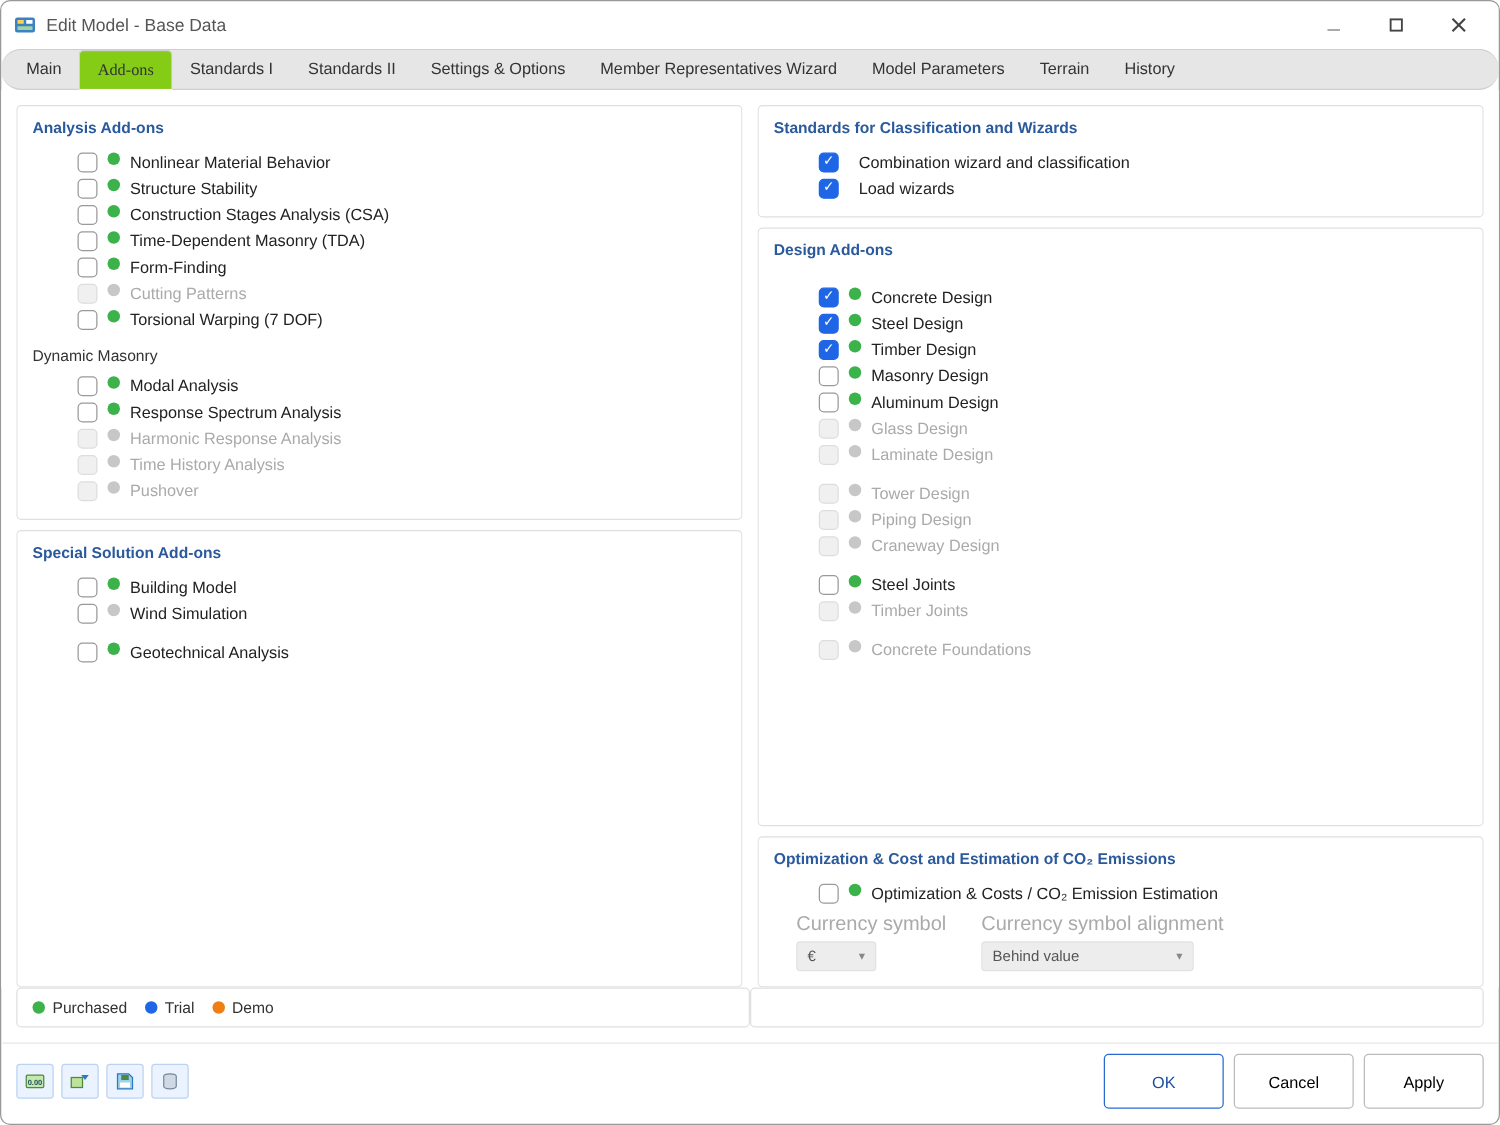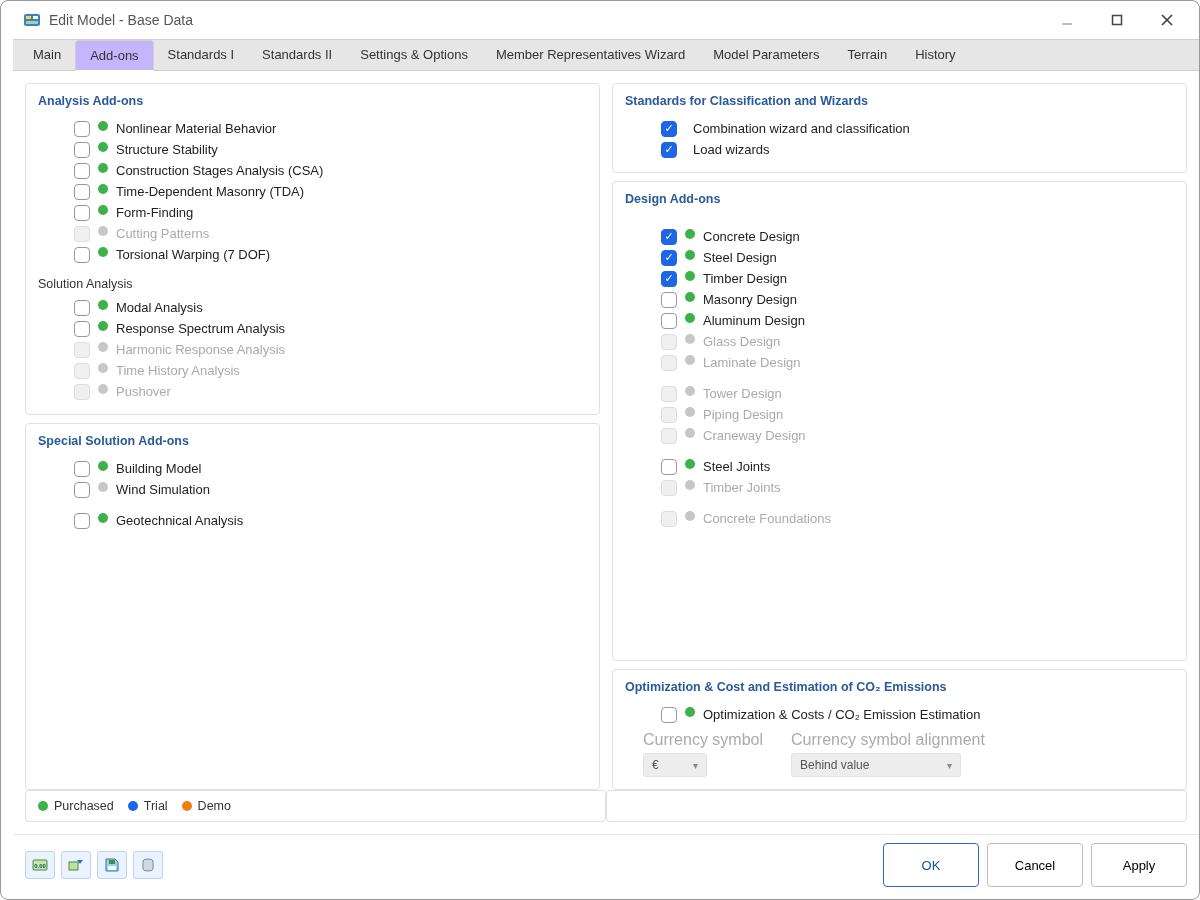--- a/index.html
+++ b/index.html
@@ -1,31 +1,31 @@
 <!DOCTYPE html>
 <html><head>
 <meta charset="utf-8">
 <style>
 * { box-sizing: border-box; margin: 0; padding: 0; }
 body { font-family: "Segoe UI", Tahoma, sans-serif; font-size: 12.5px; color: #333; background: #fff; width: 1200px; height: 900px; overflow: hidden; }
-.window { width: 1200px; height: 900px; border: 1px solid #999; border-radius: 8px; display: flex; flex-direction: column; background: #fff; padding-left: 12px; }
+.window { width: 1200px; height: 900px; border: 1px solid #999; border-radius: 8px; display: flex; flex-direction: column; background: #fff; }
 
 
 .titlebar { display: flex; align-items: center; padding: 6px 10px; height: 38px; }
 .titlebar .app-icon { width: 18px; height: 18px; margin-right: 8px; display: inline-block; }
 .titlebar .title { font-size: 14px; color: #555; flex: 1; }
 .titlebar .winbtns { display: flex; gap: 18px; align-items: center; padding-right: 6px; }
 .titlebar .winbtn { width: 32px; height: 28px; display: flex; align-items: center; justify-content: center; color: #444; cursor: pointer; }
 .titlebar .winbtn svg { width: 14px; height: 14px; }
 .titlebar .minbtn { color: #aaa; }
 
 
-.tabstrip { display: flex; background: #e6e6e6; border-top: 1px solid #cfcfcf; border-bottom: 1px solid #cfcfcf; padding-left: 6px; }
+.tabstrip { display: flex; background: #e6e6e6; border-top: 1px solid #cfcfcf; border-bottom: 1px solid #cfcfcf; padding-left: 6px; border-radius: 16px; }
 .tab { padding: 7px 14px; font-size: 13px; color: #333; cursor: pointer; }
-.tab.active { background: #c4b5fd; border-top-left-radius: 4px; border-top-right-radius: 4px; border: 1px solid #cfcfcf; border-bottom: 1px solid #fff; margin-bottom: -1px; }
+.tab.active { background: #84cc16; border-top-left-radius: 4px; border-top-right-radius: 4px; border: 1px solid #cfcfcf; border-bottom: 1px solid #fff; margin-bottom: -1px; font-family: Liberation Serif, serif; }
 
 
 .content { flex: 1; display: flex; gap: 12px; padding: 12px 12px 0 12px; overflow: hidden; background: #fff; }
 .col { flex: 1; display: flex; flex-direction: column; gap: 8px; overflow: hidden; }
 
 .panel { border: 1px solid #e0e0e0; border-radius: 4px; padding: 10px 12px 12px 12px; background: #fff; }
 .panel.grow { flex: 1; }
 .panel h3 { font-size: 12.5px; font-weight: 700; color: #2b5a9c; margin-bottom: 10px; }
 .subhead { font-size: 12.5px; color: #333; margin-top: 12px; margin-bottom: 6px; }
 
@@ -152,21 +152,21 @@
             <div class="cb disabled"></div>
             <div class="dot gray"></div>
             <div class="label">Cutting Patterns</div>
           </div>
         <div class="opt">
             <div class="cb"></div>
             <div class="dot"></div>
             <div class="label">Torsional Warping (7 DOF)</div>
           </div>
 
-        <div class="subhead">Solution Analysis</div>
+        <div class="subhead">Dynamic Masonry</div>
         <div class="opt">
             <div class="cb"></div>
             <div class="dot"></div>
             <div class="label">Modal Analysis</div>
           </div>
         <div class="opt">
             <div class="cb"></div>
             <div class="dot"></div>
             <div class="label">Response Spectrum Analysis</div>
           </div>

